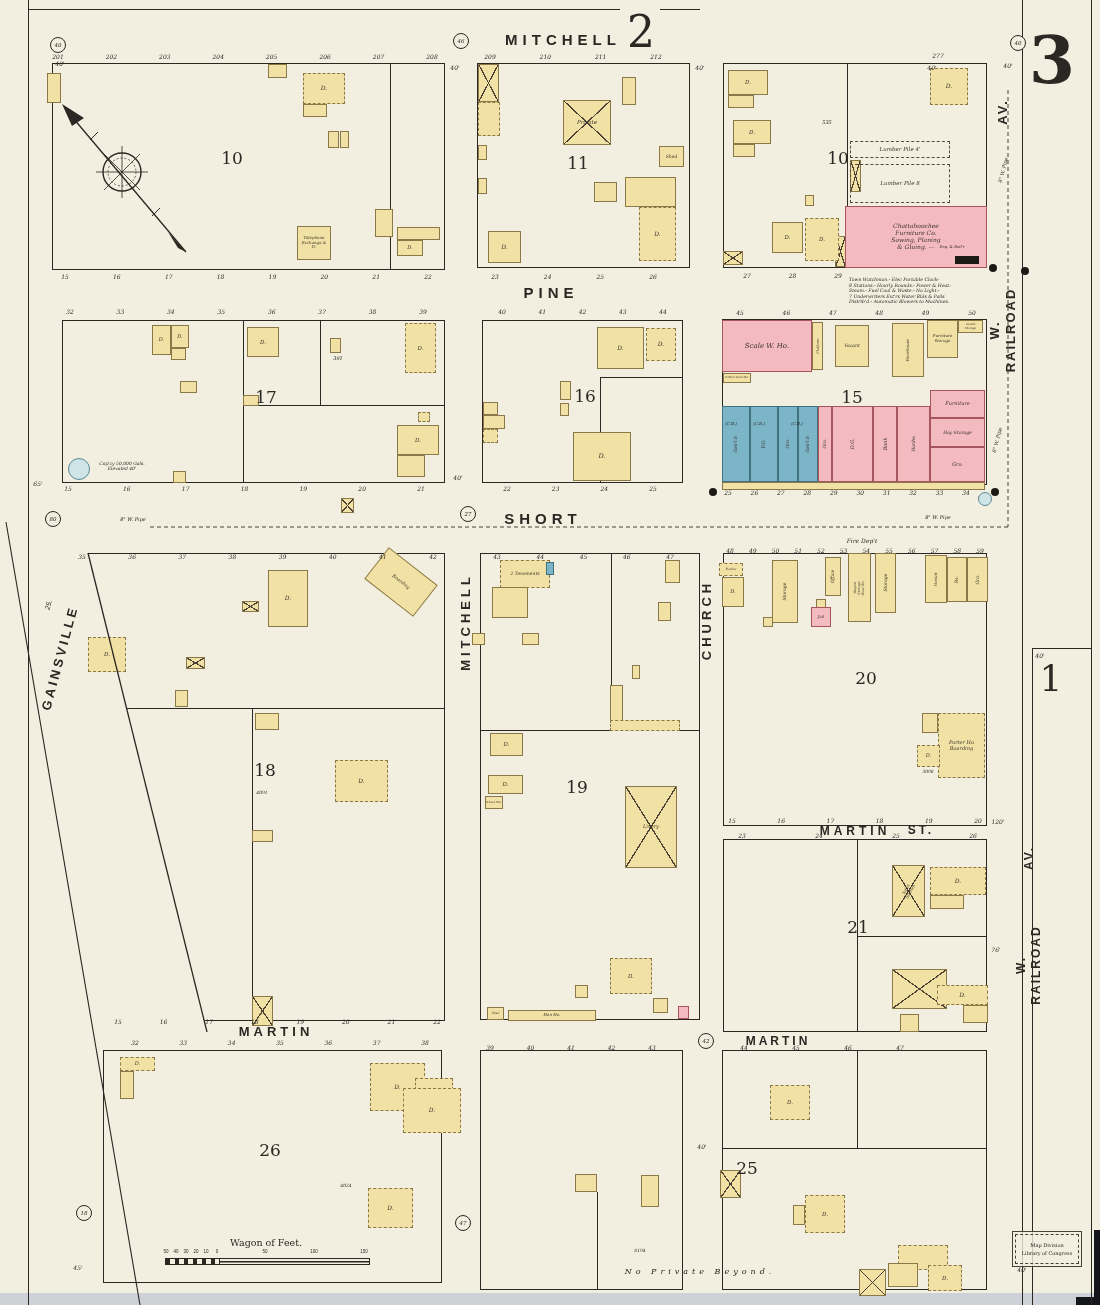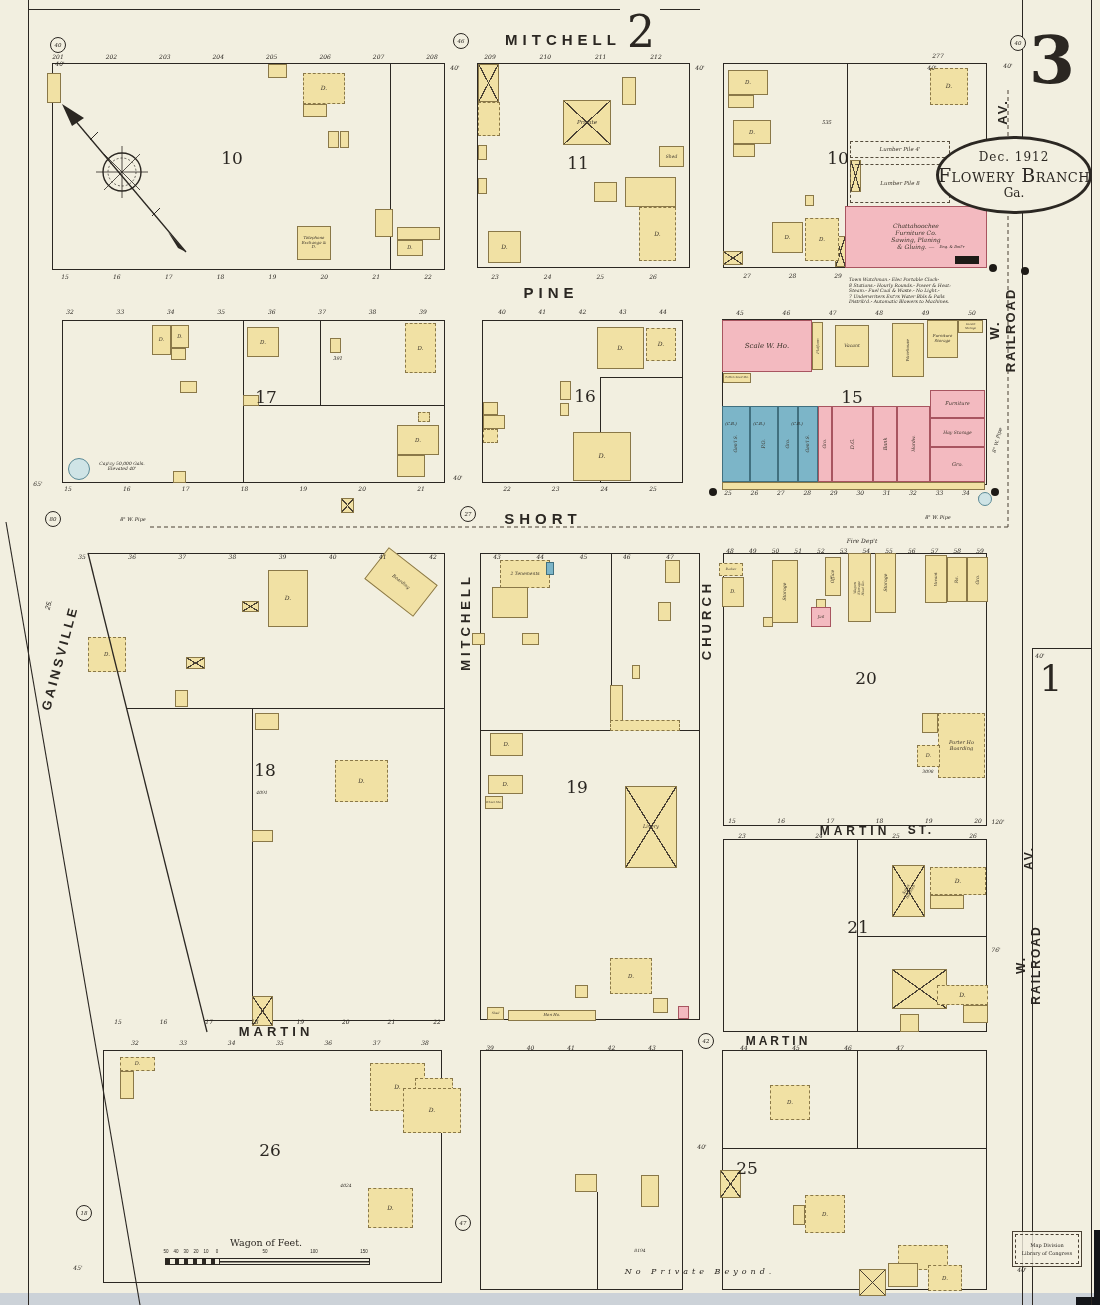--- a/index.html
+++ b/index.html
@@ -74,25 +74,20 @@
       <line x1="104" y1="154" x2="140" y2="190" stroke-width="0.8"></line>
       <line x1="140" y1="154" x2="104" y2="190" stroke-width="0.8"></line>
       <line x1="68" y1="112" x2="186" y2="252" stroke-width="1.3"></line>
       <polygon points="62,104 84,118 72,126" fill="#2b2722" stroke="none"></polygon>
       <polygon points="186,252 168,232 178,248" fill="#2b2722" stroke="none"></polygon>
       <line x1="152" y1="216" x2="160" y2="208" stroke-width="1"></line>
       <line x1="90" y1="140" x2="98" y2="132" stroke-width="1"></line>
     </g>
   </svg>
 
-  <div id="titleoval">
-    <div class="d1">Dec. 1912</div>
-    <div class="d2">Flowery Branch</div>
-    <div class="d3">Ga.</div>
-  </div>
 
   <div id="sheetnum">3</div>
   <div id="adjtop">2</div>
   <div id="adjright">1</div>
 
   <div id="stamp">
     <div class="inner"></div>
     <div>Map Division</div>
     <div>Library of Congress</div>
   </div>

